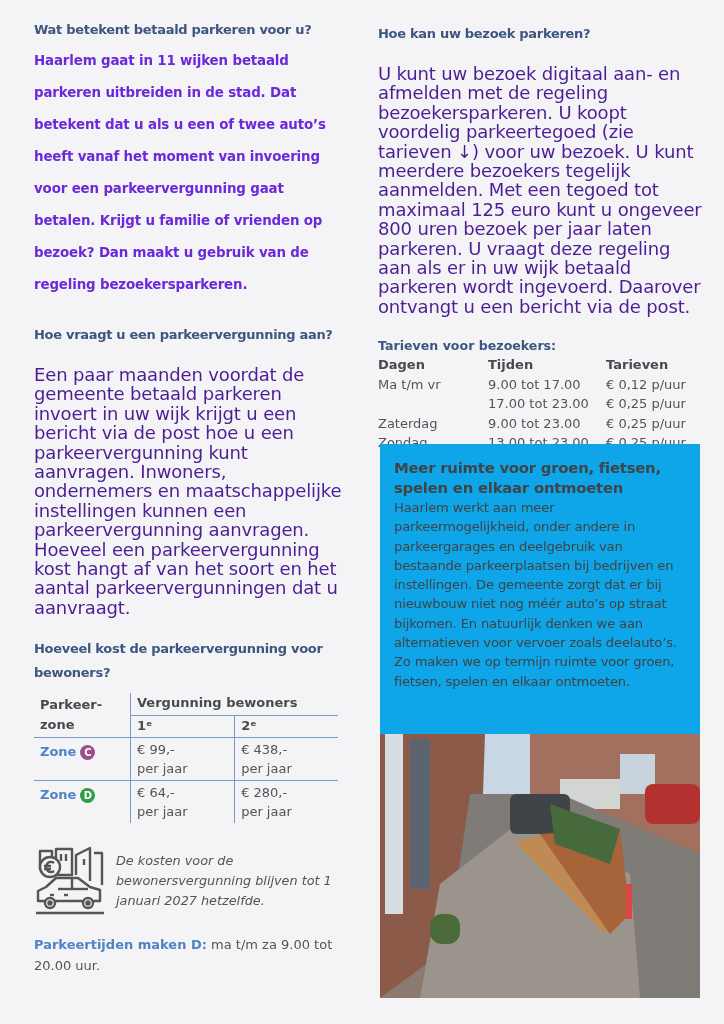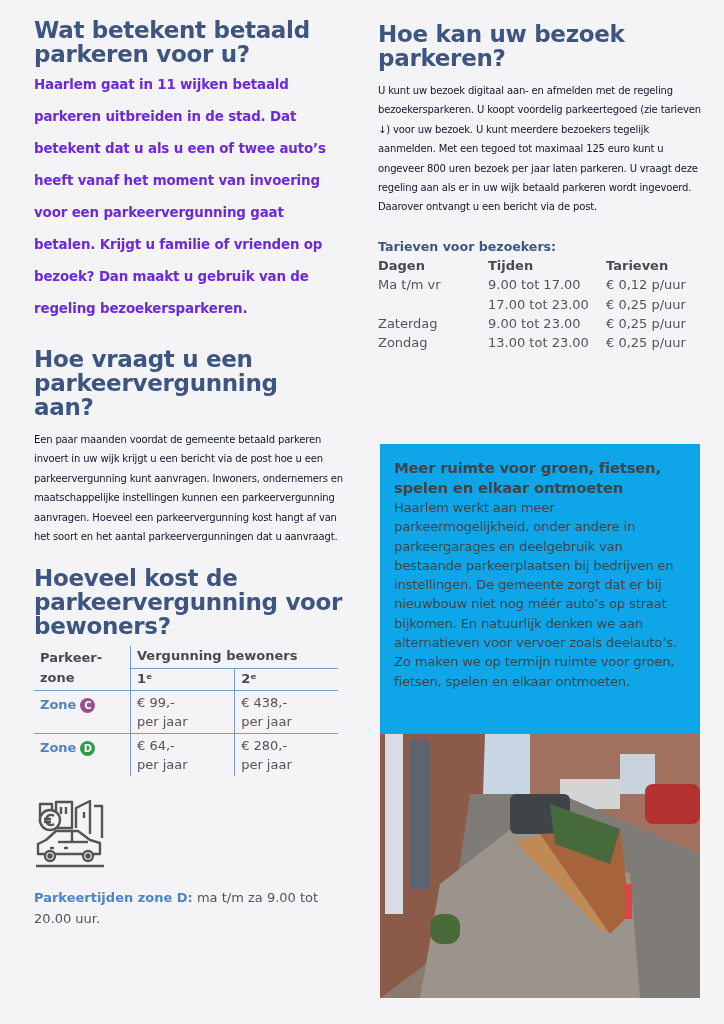--- a/index.html
+++ b/index.html
@@ -8,28 +8,28 @@
     background: #f4f4f6;
     font-family: "DejaVu Sans", sans-serif;
     color: #4a4a4e;
     position: relative;
   }
   .col { position: absolute; }
   .left { left: 34px; top: 18px; width: 310px; }
   .right { left: 378px; top: 22px; width: 324px; }
   h2 {
     margin: 0; color: #3d5680; font-weight: bold;
-    font-size: 23px; line-height: 24px; letter-spacing: -0.3px;
+    font-size: 13px; line-height: 24px; letter-spacing: -0.3px;
   }
   .lead {
     margin: 3px 0 0 0; font-weight: bold; font-size: 13.4px; line-height: 32px;
     color: #6d28d9; letter-spacing: -0.15px;
   }
   .body-text {
-    margin: 11px 0 0 0; font-size: 10px; line-height: 19.4px; color: #0f172a;
+    margin: 18px 0 0 0; font-size: 18px; line-height: 19.4px; color: #4c1d95;
     letter-spacing: -0.15px;
   }
   .sec2 { margin-top: 22px; }
   .sec3 { margin-top: 20px; }
   table.perm { border-collapse: collapse; margin-top: 8px; width: 304px; font-size: 13px; }
   table.perm td, table.perm th { padding: 2px 6px; text-align: left; vertical-align: top; }
   table.perm th { font-weight: bold; color: #4a4a4e; }
   .zonehead { width: 84px; line-height: 20px; }
   .bl { border-left: 1.5px solid #7a9cc4; }
   .bt { border-top: 1.5px solid #7a9cc4; }
@@ -135,24 +135,25 @@
       <line x1="24" y1="44" x2="54" y2="44"></line>
       <line x1="38" y1="34" x2="38" y2="44"></line>
       <line x1="16" y1="50" x2="20" y2="50"></line>
         <line x1="30" y1="50" x2="34" y2="50"></line>
       <circle cx="16" cy="58" r="5" fill="#f4f4f6"></circle>
         <circle cx="16" cy="58" r="1.5" fill="#555"></circle>
       <circle cx="54" cy="58" r="5" fill="#f4f4f6"></circle>
         <circle cx="54" cy="58" r="1.5" fill="#555"></circle>
       <line x1="2" y1="68" x2="70" y2="68"></line>
     </svg>
+    <div class="note-text">De kosten voor de bewonersvergunning blijven tot 1 januari 2027 hetzelfde.</div>
   </div>
 
   <div class="times">
-    <div><span class="lbl">Parkeertijden zone D:</span><span> ma t/m za 9.00 tot 20.00 uur.</span></div>
+    <div><span class="lbl">Parkeertijden maken D:</span><span> ma t/m za 9.00 tot 20.00 uur.</span></div>
   </div>
 </div>
 
 <div class="col right">
   <h2>Hoe kan uw bezoek parkeren?</h2>
   <p class="body-text">U kunt uw bezoek digitaal aan- en afmelden met de regeling bezoekersparkeren. U koopt voordelig parkeertegoed (zie tarieven ↓) voor uw bezoek. U kunt meerdere bezoekers tegelijk aanmelden. Met een tegoed tot maximaal 125 euro kunt u ongeveer 800 uren bezoek per jaar laten parkeren. U vraagt deze regeling aan als er in uw wijk betaald parkeren wordt ingevoerd. Daarover ontvangt u een bericht via de post.</p>
 
   <div class="tarif-title">Tarieven voor bezoekers:</div>
   <table class="tarif">
     <tbody>

